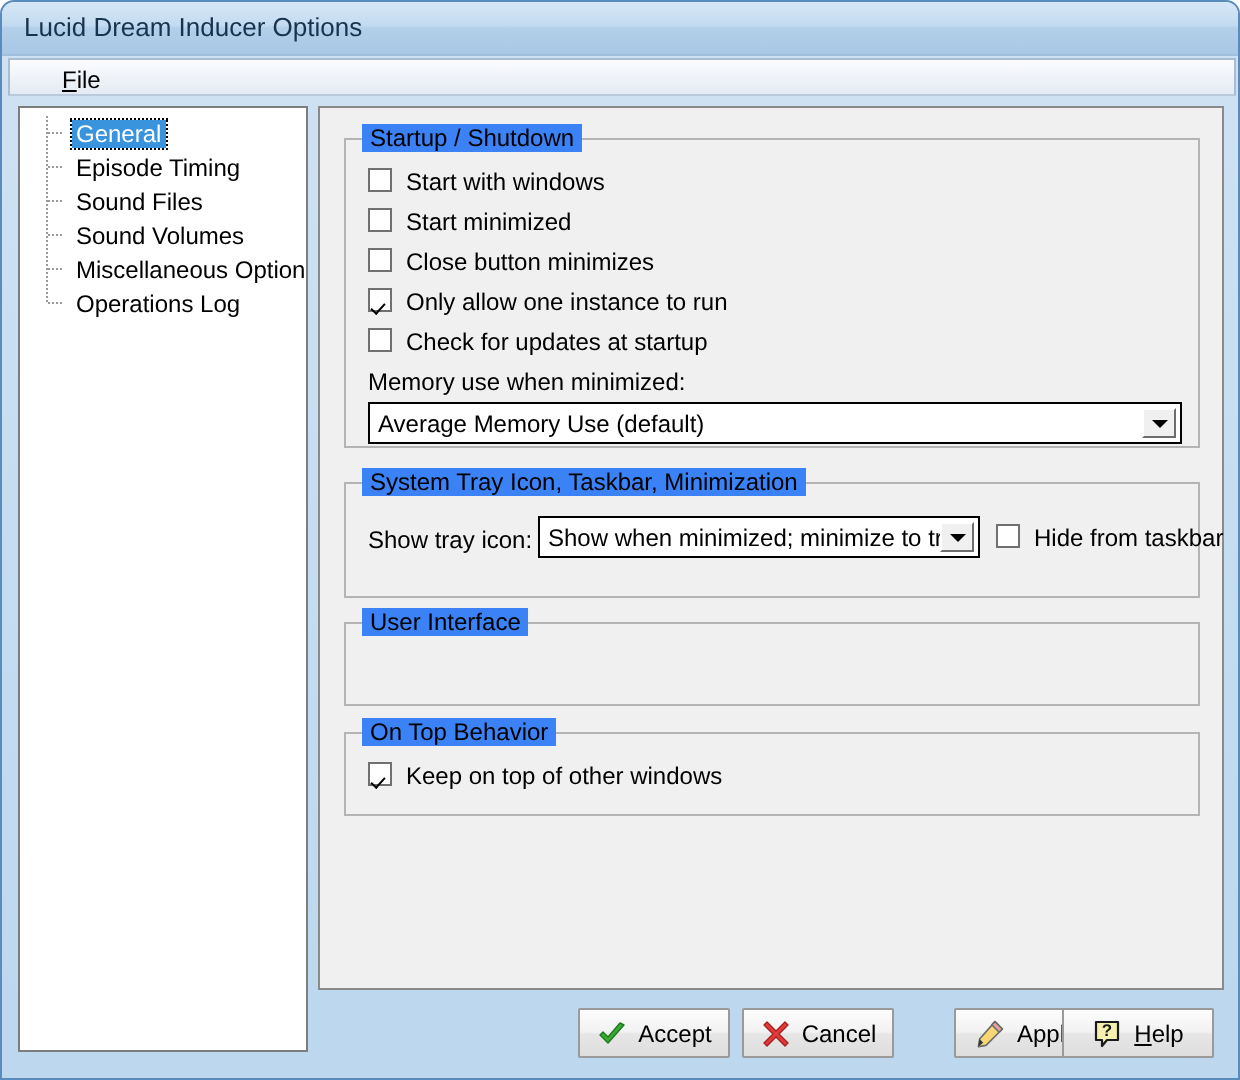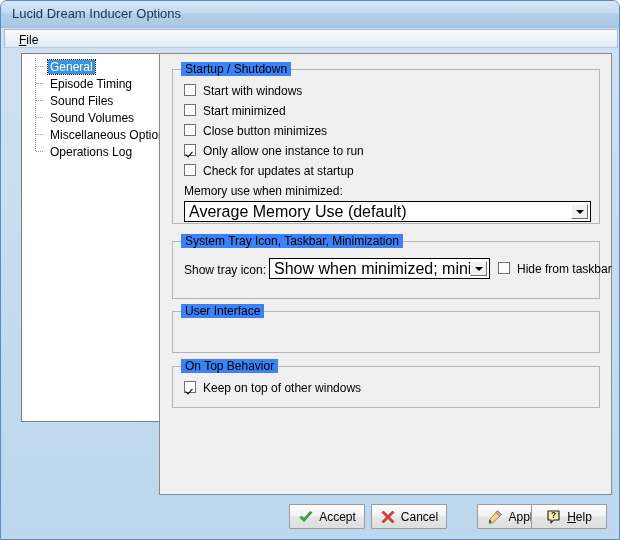--- a/index.html
+++ b/index.html
@@ -48,38 +48,37 @@
     position: absolute;
     left: 3px; top: 28px;
     width: 614px; height: 19px;
     box-sizing: border-box;
     background: linear-gradient(to bottom, #fbfcfe 0%, #eef2f8 55%, #e4ebf4 100%);
     border: 1px solid #a9bdd2;
     border-bottom: 1px solid #b9cadb;
   }
   .menu-item {
     position: absolute;
-    left: 10px; top: 2px;
+    left: 22px; top: 2px;
     padding: 1px 4px;
     font-size: 12px;
     color: #000;
     cursor: default;
   }
   .menu-item u { text-decoration: underline; }
 
   
   .tree-panel {
     position: absolute;
     left: 8px; top: 52px;
-    width: 145px; height: 369px;
+    width: 145px; height: 473px;
     box-sizing: border-box;
     background: #ffffff;
     border: 1px solid #7d7d7d;
     overflow: hidden;
-    margin-left: 12px;
   }
   .tree {
     position: relative;
     padding: 4px 0 0 0;
   }
   .tree-row {
     position: relative;
     height: 17px;
     padding-left: 26px;
     display: flex;
@@ -185,21 +184,21 @@
     box-sizing: border-box;
     background: #ffffff;
     border: 1px solid #000000;
     display: flex;
     align-items: center;
     cursor: default;
   }
   .combo-value {
     flex: 1 1 auto;
     padding-left: 4px;
-    font-size: 16px;
+    font-size: 12px;
     color: #000;
     white-space: nowrap;
     overflow: hidden;
   }
   .combo-btn {
     flex: 0 0 auto;
     width: 17px;
     height: calc(100% - 4px);
     margin-right: 2px;
     box-sizing: border-box;

